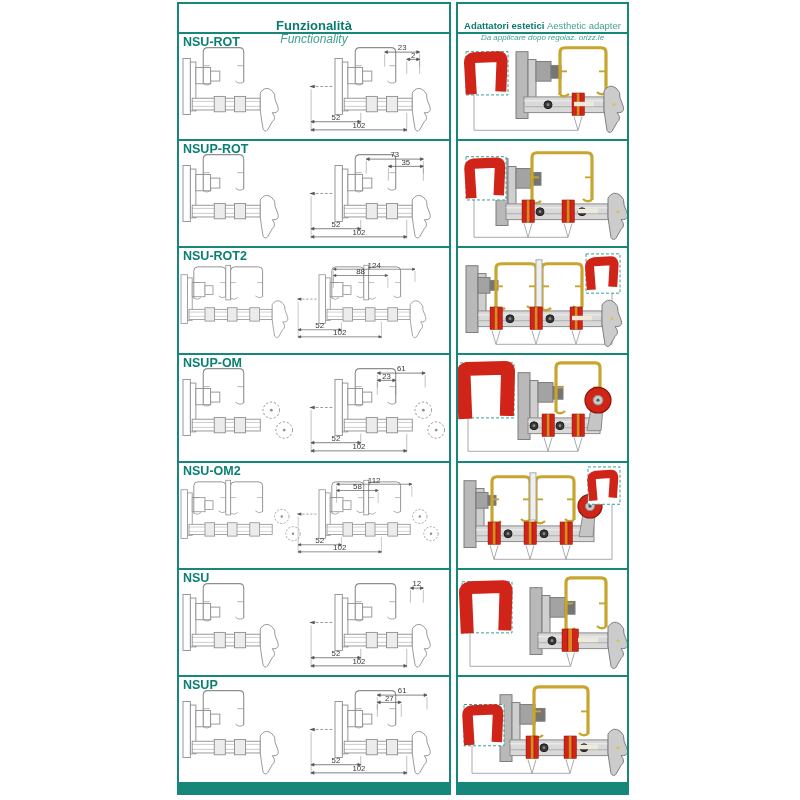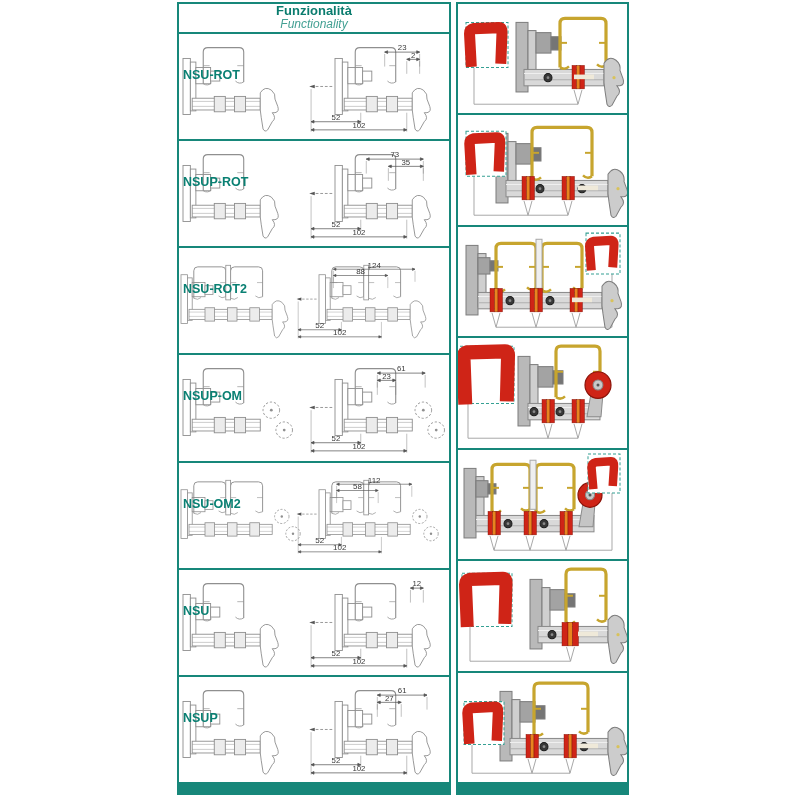--- a/index.html
+++ b/index.html
@@ -1,30 +1,30 @@
 <!DOCTYPE html>
 <html><head>
 <meta charset="utf-8">
 <style>
   html,body{margin:0;padding:0;background:#ffffff;}
   body{width:800px;height:800px;font-family:"Liberation Sans",sans-serif;}
   .page{position:relative;width:800px;height:800px;background:#ffffff;overflow:hidden;}
   .tbl{position:absolute;top:2px;border:2px solid #17877a;background:#fff;display:flex;flex-direction:column;box-sizing:border-box;}
   .tbl.left{left:177px;width:274px;height:793px;}
   .tbl.right{left:456px;width:173px;height:793px;}
-  .thead{border-bottom:2px solid #17877a;text-align:center;padding-top:0;height:30px;box-sizing:border-box;}
+  .thead{border-bottom:2px solid #17877a;text-align:center;padding-top:15px;height:30px;box-sizing:border-box;}
   .thead .t1{color:#0a7c6e;font-weight:bold;font-size:13px;line-height:14px;}
   .thead .t2{color:#43a093;font-size:12px;line-height:13px;font-style:italic;}
   .tbl.right .thead .t1{font-size:9.5px;line-height:13px;}
   .tbl.right .thead .t1 .en{font-weight:normal;color:#43a093;}
   .tbl.right .thead .t2{font-size:8px;line-height:11px;}
   .rows{flex:1;display:flex;flex-direction:column;min-height:0;}
   .row{flex:1;position:relative;border-bottom:2px solid #17877a;min-height:0;}
   .rows .row:last-child{border-bottom:none;}
-  .rowlabel{position:absolute;top:1px;left:4px;color:#0a8073;font-weight:bold;font-size:12.5px;z-index:2;margin-top:33px;}
+  .rowlabel{position:absolute;top:1px;left:4px;color:#0a8073;font-weight:bold;font-size:12.5px;z-index:2;}
   .tfoot{height:9px;background:#17877a;border-top:2px solid #17877a;}
   svg.d{position:absolute;left:0;top:0;width:100%;height:100%;}
 </style>
 </head>
 <body>
 
 <div class="page">
 
   <div class="tbl left">
     <div class="thead">
@@ -704,20 +704,24 @@
                 </g>
               </g>
             </g>
           </svg>
         </div>
       </div>
     <div class="tfoot"></div>
   </div>
 
   <div class="tbl right">
+    <div class="thead">
+      <div class="t1"><span>Adattatori estetici</span> <span class="en">Aesthetic adapter</span></div>
+      <div class="t2">Da applicare dopo regolaz. orizz.le</div>
+    </div>
     <div class="rows" id="right-rows">
         <div class="row">
           <svg class="d" viewBox="0 0 169 107" preserveAspectRatio="none">
             <g transform="translate(0,2)">
               <g stroke="#9f9f9f" stroke-width="0.9" fill="none">
                 <path d="M16,60 L16,96 L120,96"></path>
                 <path d="M116,82 L120,96 M124,82 L120,96"></path>
               </g>
               <g stroke="#7d7d7d" stroke-width="1">
                 <rect x="58" y="16" width="12" height="68" fill="#b9b9b9"></rect>

